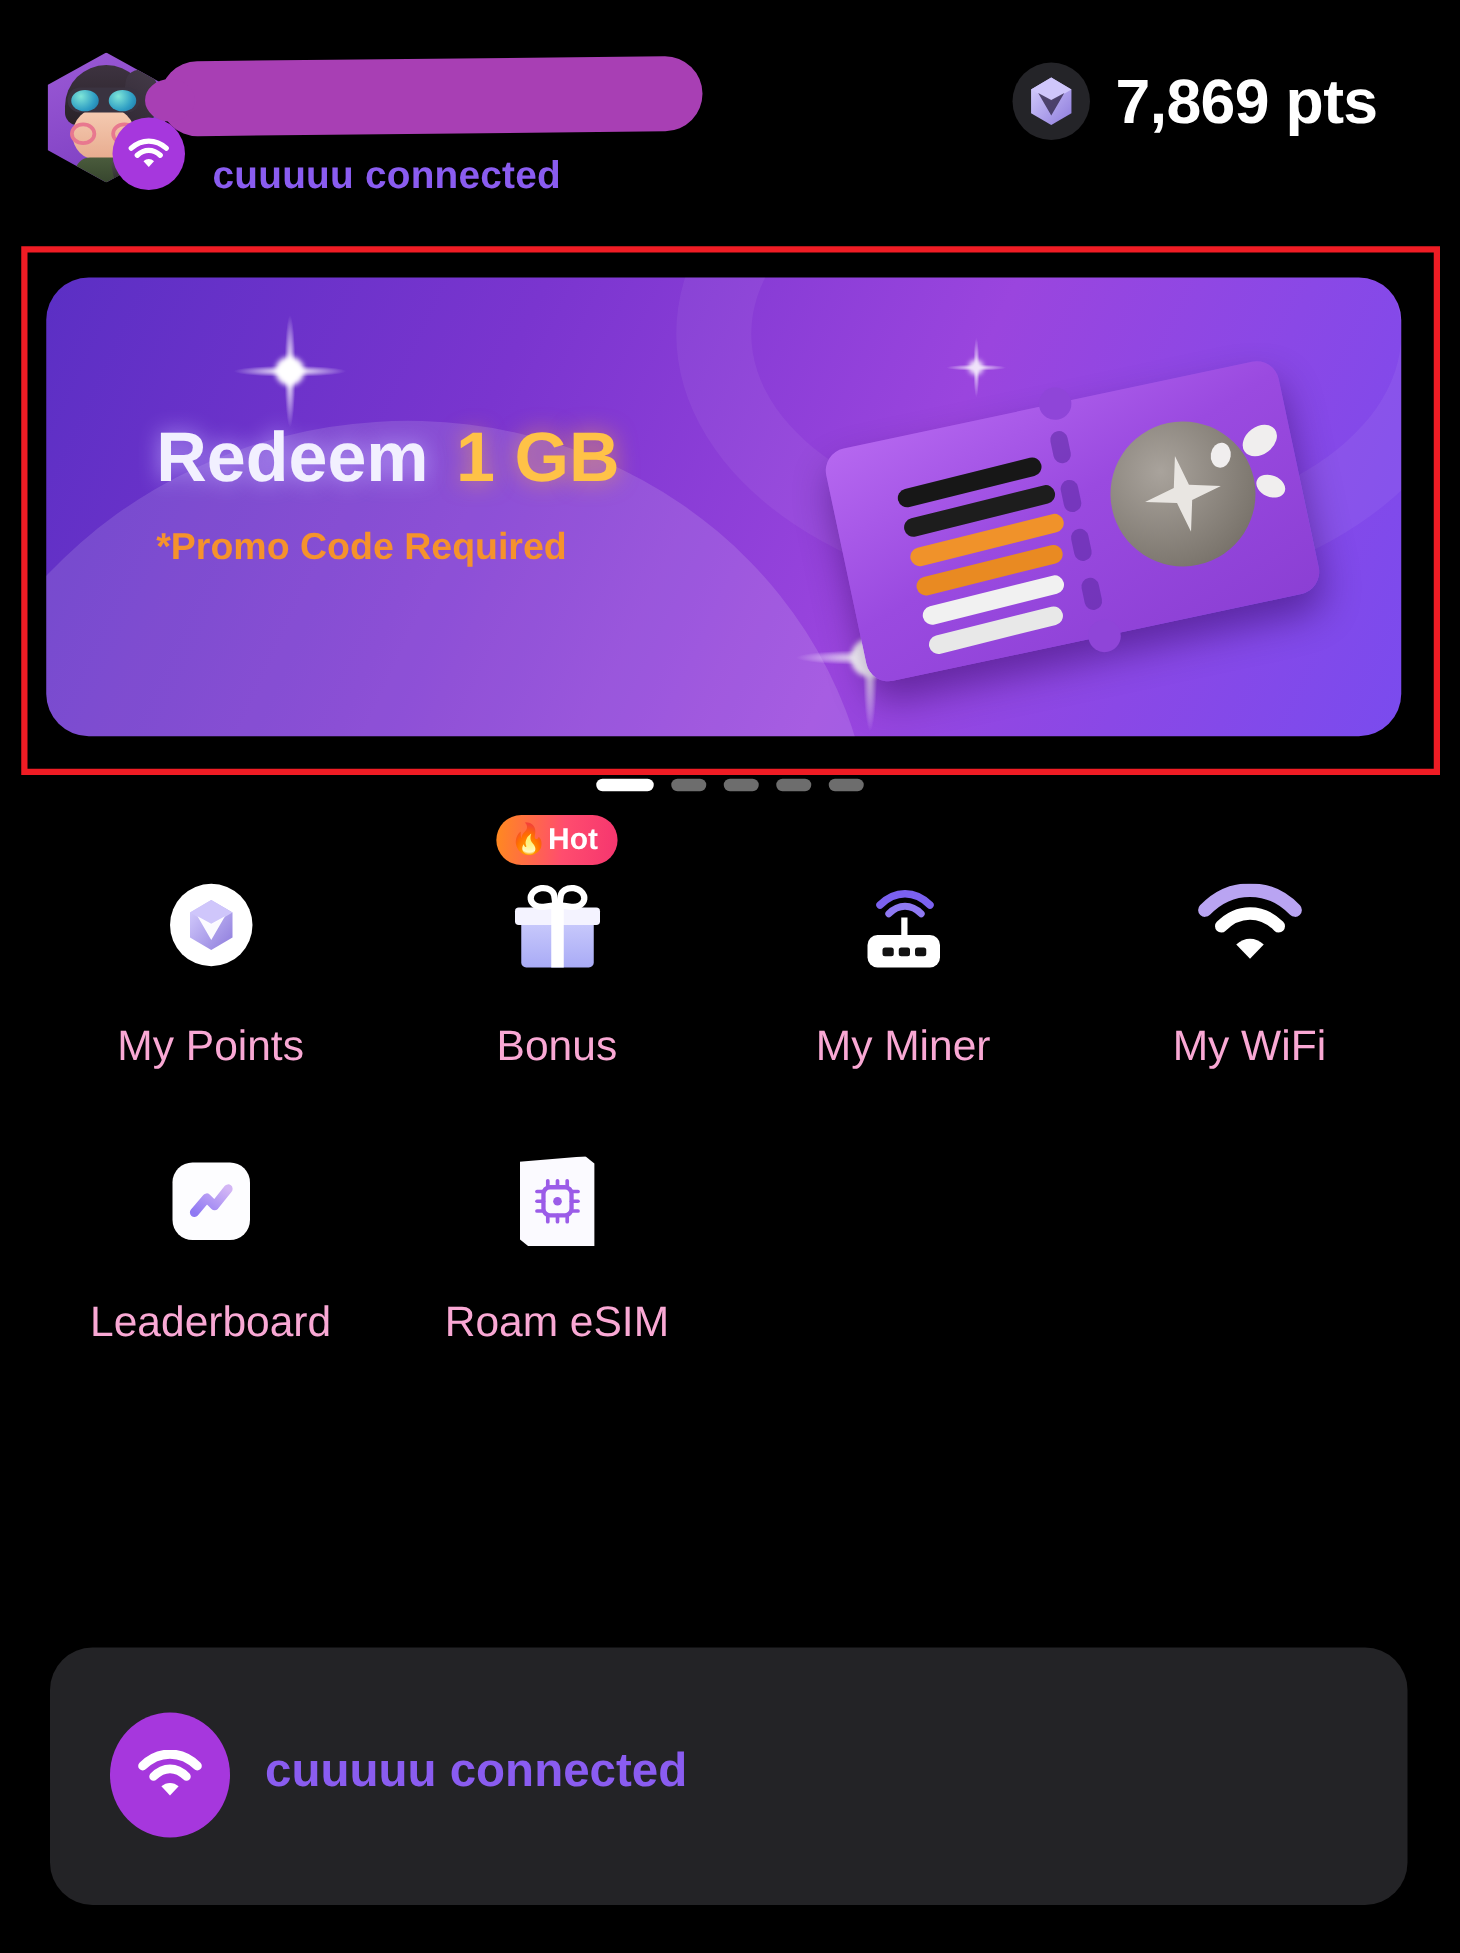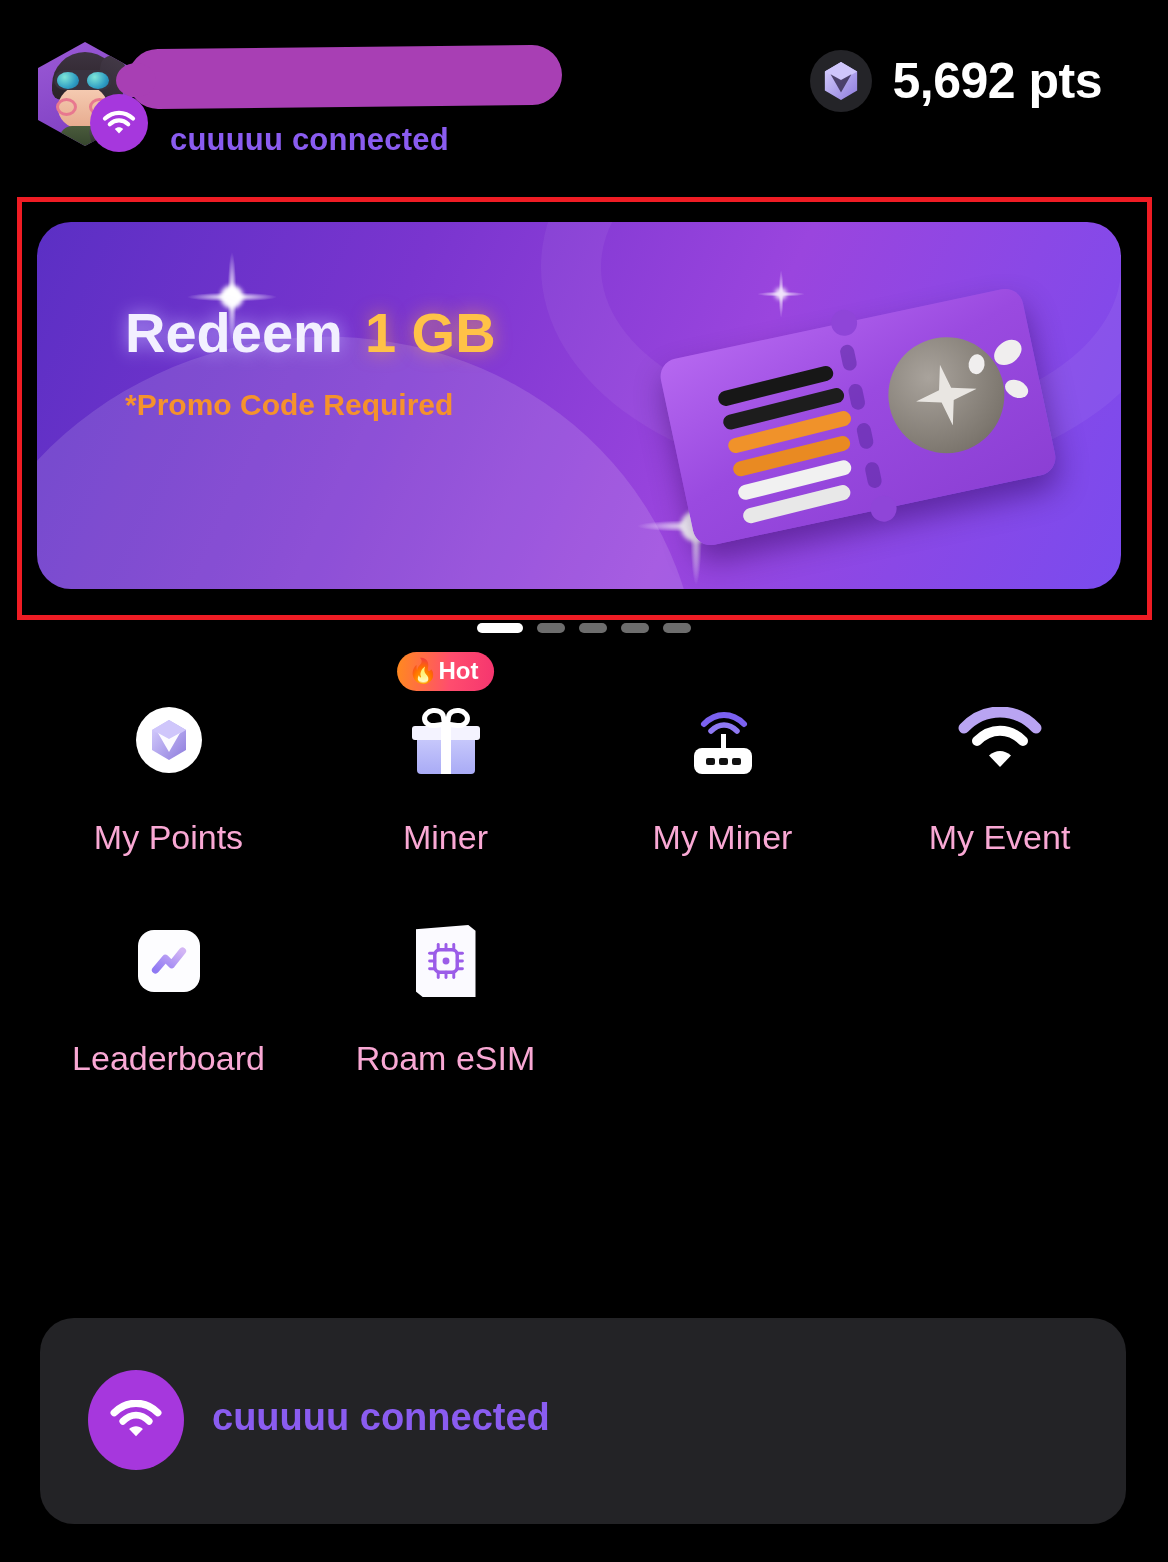--- a/index.html
+++ b/index.html
@@ -101,21 +101,21 @@
     background: rgba(255,255,255,0.13);
     border-radius: 60% 60% 0 0 / 100% 100% 0 0;
     transform: rotate(-9deg);
   }
   .banner-wave2 {
     position:absolute; right:-60px; top:-170px; width:640px; height:430px;
     border: 60px solid rgba(255,255,255,0.055);
     border-radius:50%;
   }
   .banner-txt { position: absolute; left: 88px; top: 78px; z-index: 4; }
-  .line1 { font-size: 56px; font-weight: 800; line-height: 1.18; white-space: nowrap; }
+  .line1 { font-size: 56px; font-weight: 800; line-height: 1.18; white-space: nowrap; margin-top: 33px; }
   .line1 .white { color:#f2f0ff; text-shadow: 0 0 18px rgba(190,170,255,0.85); }
   .line1 .gb { color:#ffc247; text-shadow: 0 0 18px rgba(255,180,60,0.6); margin-left: 22px;}
   .line2 { font-size: 56px; font-weight: 800; color:#e9e6f7; line-height: 1.18;
     text-shadow: 0 0 18px rgba(190,170,255,0.85); white-space: nowrap; margin-top: 22px;}
   .promo { margin-top: 22px; font-size: 30px; font-weight: 600; color:#f5922c; white-space: nowrap;}
 
   .spark { position:absolute; z-index:3; }
   .spark i {
     position:absolute; left:50%; top:50%; transform:translate(-50%,-50%);
     background: radial-gradient(closest-side, #ffffff, rgba(255,255,255,0.0));
@@ -274,21 +274,21 @@
             <linearGradient id="gem1" x1="0" y1="0" x2="1" y2="1">
               <stop offset="0%" stop-color="#d9d2ff"></stop>
               <stop offset="100%" stop-color="#8d7bdc"></stop>
             </linearGradient>
           </defs>
           <path d="M20 2 L37 12 V32 L20 42 L3 32 V12 Z" fill="url(#gem1)"></path>
           <path d="M20 2 L37 12 L20 22 L3 12 Z" fill="#cfc6fb"></path>
           <path d="M9 15 L20 21 L31 15 L20 34 Z" fill="#3a2f55" opacity="0.85"></path>
         </svg>
       </div>
-      <div class="points-text">5,692 pts</div>
+      <div class="points-text">7,869 pts</div>
     </div>
   </div>
 
   <div class="banner">
     <div class="banner-wave2"></div>
     <div class="banner-wave"></div>
 
     <div class="spark sp1">
       <i class="v"></i>
         <i class="h"></i>
@@ -380,21 +380,21 @@
       </div>
       <div class="iconbox">
         <div style="position:relative;width:76px;height:72px;">
           <div style="position:absolute;left:4px;top:22px;width:68px;height:14px;background:#f4f3ff;border-radius:3px;"></div>
           <div style="position:absolute;left:9px;top:36px;width:58px;height:34px;background:linear-gradient(180deg,#c6c7fb,#a9abf6);border-radius:0 0 4px 4px;"></div>
           <div style="position:absolute;left:33px;top:22px;width:10px;height:48px;background:#fff;"></div>
           <div style="position:absolute;left:14px;top:4px;width:24px;height:20px;border:5px solid #fff;border-radius:50% 50% 0 50%;transform:rotate(-8deg);background:transparent;"></div>
           <div style="position:absolute;right:14px;top:4px;width:24px;height:20px;border:5px solid #fff;border-radius:50% 50% 50% 0;transform:rotate(8deg);background:transparent;"></div>
         </div>
       </div>
-      <div class="label">Miner</div>
+      <div class="label">Bonus</div>
     </div>
 
     <div class="cell">
       <div class="iconbox">
         <div style="position:relative;width:82px;height:76px;">
           <svg viewBox="0 0 82 76" width="82" height="76" aria-hidden="true">
             <path d="M22 22C28 16 35 13 42 13s14 3 20 9" stroke="#7b61f0" stroke-width="6" fill="none" stroke-linecap="round"></path>
             <path d="M29 29c4-4 8.5-6 13-6s9 2 13 6" stroke="#8f79f3" stroke-width="5.5" fill="none" stroke-linecap="round"></path>
             <rect x="39" y="32" width="5" height="16" fill="#fff"></rect>
             <rect x="12" y="46" width="58" height="26" rx="8" fill="#fff"></rect>
@@ -410,21 +410,21 @@
     <div class="cell">
       <div class="iconbox">
         <div style="width:84px;height:66px;">
           <svg viewBox="0 0 84 66" width="84" height="66" aria-hidden="true">
             <path d="M6 21C16 10.5 28.5 5 42 5s26 5.5 36 16" stroke="#b9a4f2" stroke-width="11" fill="none" stroke-linecap="round"></path>
             <path d="M19 34c6.7-6.8 14.5-10.3 23-10.3S58.3 27.2 65 34" stroke="#ffffff" stroke-width="10" fill="none" stroke-linecap="round"></path>
             <path d="M42 60l-11-11.5c3.4-3 7.1-4.5 11-4.5s7.6 1.5 11 4.5L42 60z" fill="#ffffff"></path>
           </svg>
         </div>
       </div>
-      <div class="label">My Event</div>
+      <div class="label">My WiFi</div>
     </div>
 
     <div class="cell">
       <div class="iconbox">
         <div class="rsq">
           <svg viewBox="0 0 44 40" width="40" height="36" aria-hidden="true">
             <defs>
               <linearGradient id="tr1" x1="0" y1="1" x2="1" y2="0">
                 <stop offset="0%" stop-color="#8f79f3"></stop>
                 <stop offset="100%" stop-color="#d3b6f5"></stop>

